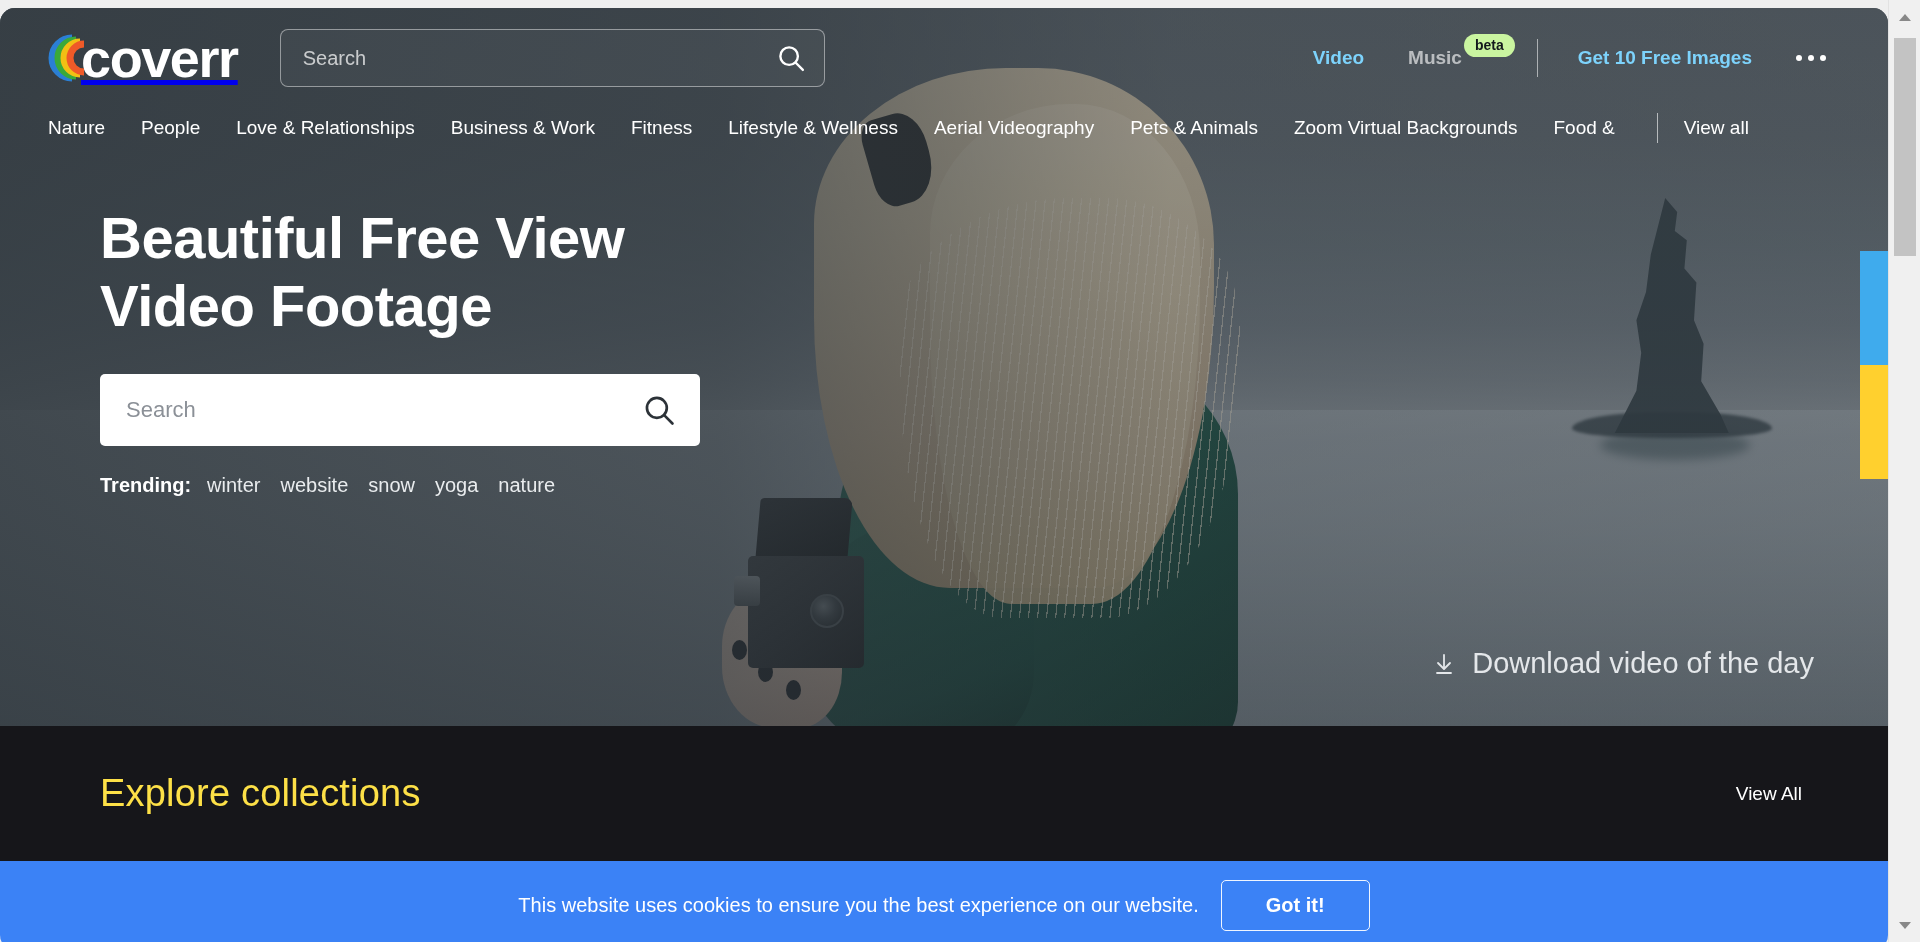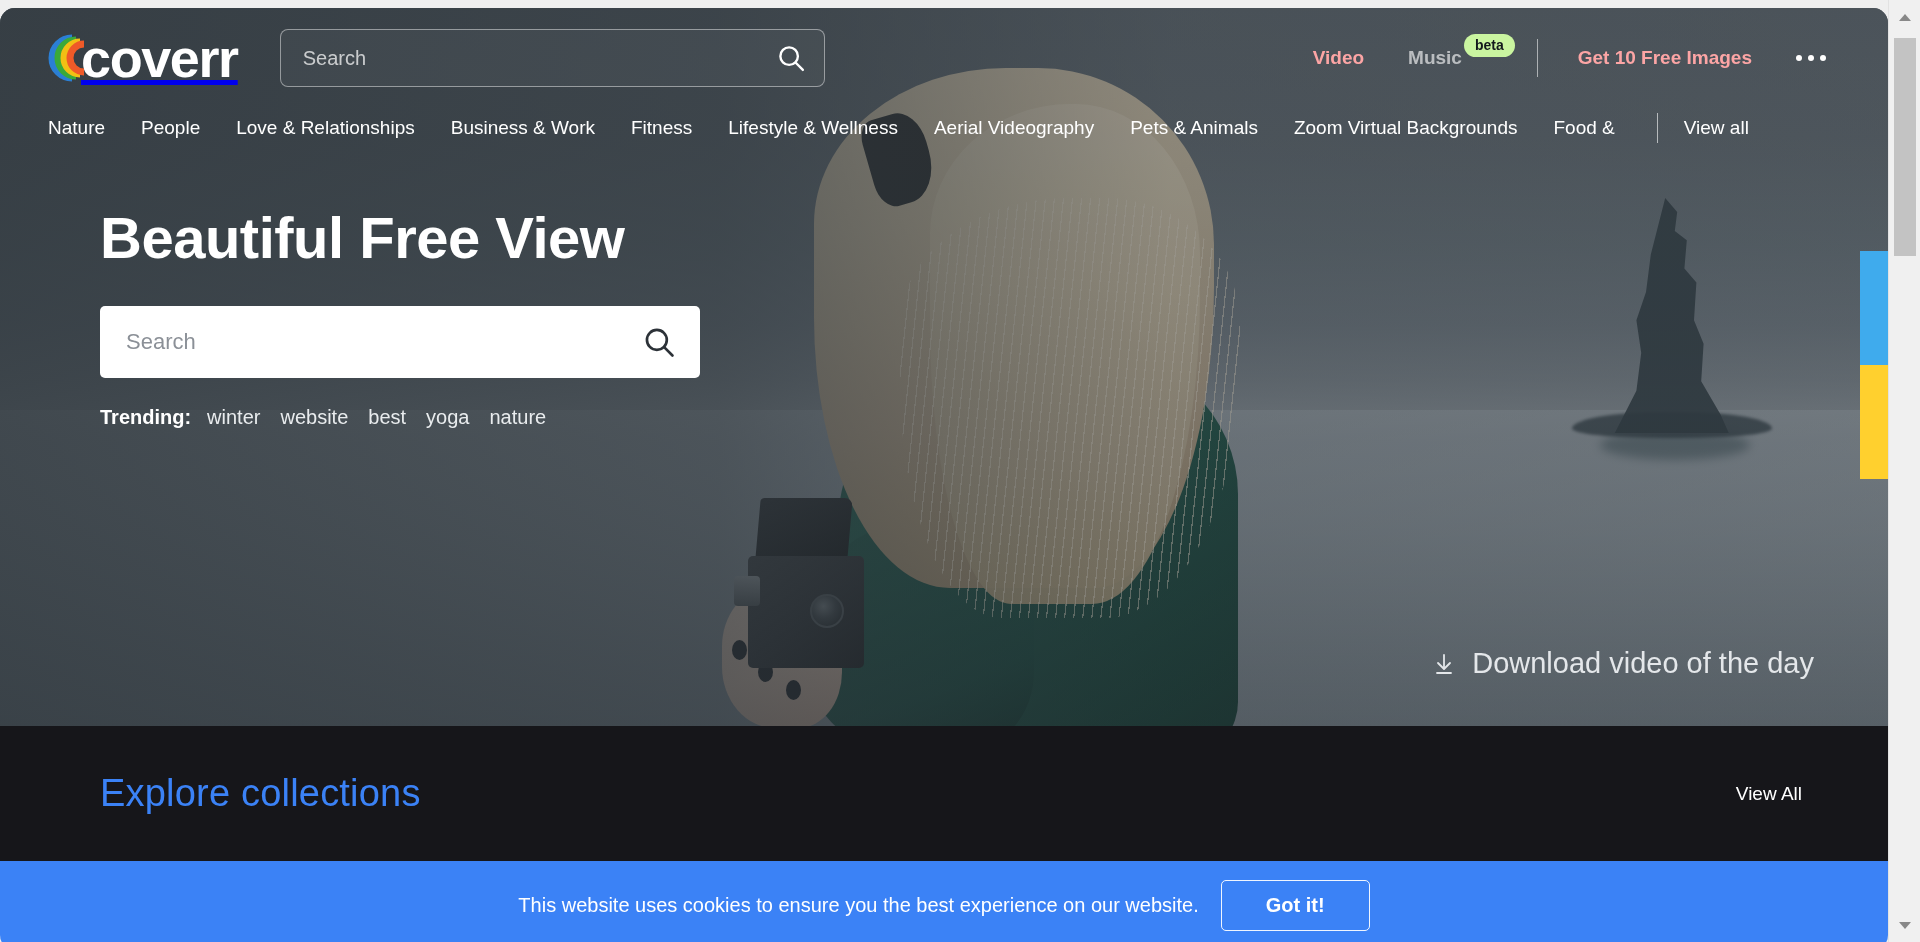--- a/index.html
+++ b/index.html
@@ -225,21 +225,21 @@
   }
   .hdr-search input {
     flex:1;
     background:transparent; border:0; outline:none;
     color:#fff; font-size:20px;
     font-family:"Liberation Sans", sans-serif;
   }
   .hdr-search input::placeholder { color:rgba(255,255,255,.72); }
   .hdr-right { margin-left:auto; display:flex; align-items:center; gap:0; }
   .nav-link {
-    color:#fca5a5; font-size:19px; font-weight:700;
+    color:#7dd3fc; font-size:19px; font-weight:700;
     text-decoration:none; padding:0 22px; white-space:nowrap;
   }
   .nav-link.muted { color:rgba(255,255,255,.62); padding-right:6px; }
   .beta-badge {
     background:#caf5a0; color:#13181c;
     font-size:14px; font-weight:700;
     border-radius:20px; padding:3px 11px 4px;
     position:relative; top:-13px; left:-4px;
   }
   .hdr-divider {
@@ -333,21 +333,21 @@
   .ua-yellow { height:50%; background:#ffd02e; }
 
   
   .explore {
     position:relative;
     background:#16161a;
     height:135px;
     padding:0 86px 0 100px;
     display:flex; align-items:center;
   }
-  .explore-title { color:#3b82f6; font-size:38px; font-weight:500; letter-spacing:.2px; }
+  .explore-title { color:#fde047; font-size:38px; font-weight:500; letter-spacing:.2px; }
   .explore-viewall { margin-left:auto; color:#fff; font-size:19px; text-decoration:none; }
 
   
   .cookie {
     position:absolute;
     left:0; bottom:0;
     width:1888px; height:89px;
     background:#3b82f6;
     display:flex; align-items:center; justify-content:center;
     gap:22px;
@@ -477,35 +477,36 @@
           <a class="cat-link" href="#">Zoom Virtual Backgrounds</a>
           <a class="cat-link" href="#">Food &amp;</a>
           <span class="cat-divider"></span>
           <a class="cat-viewall" href="#">View all</a>
         </div>
       </div>
 
       <div class="hero-content">
         <h1 class="hero-title">
           <span>Beautiful Free View</span><br>
+          <span>Video Footage</span>
         </h1>
 
         <div class="hero-search">
           <input type="text" placeholder="Search" style="">
           <svg width="34" height="34" viewBox="0 0 24 24" fill="none" stroke="#2c3238" stroke-width="1.9">
             <circle cx="10.5" cy="10.5" r="7"></circle>
             <line x1="15.8" y1="15.8" x2="21.5" y2="21.5" stroke-linecap="round"></line>
           </svg>
         </div>
 
         <div class="trending">
           <span class="trending-label">Trending:</span>
           <a href="#">winter</a>
           <a href="#">website</a>
-          <a href="#">best</a>
+          <a href="#">snow</a>
           <a href="#">yoga</a>
           <a href="#">nature</a>
         </div>
       </div>
 
       <div class="dl-day">
         <svg width="24" height="24" viewBox="0 0 24 24" fill="none" stroke="#e4e7ea" stroke-width="1.8" stroke-linecap="round" stroke-linejoin="round">
           <line x1="12" y1="3" x2="12" y2="16"></line>
           <polyline points="6,11 12,17 18,11"></polyline>
           <line x1="5" y1="21" x2="19" y2="21"></line>

